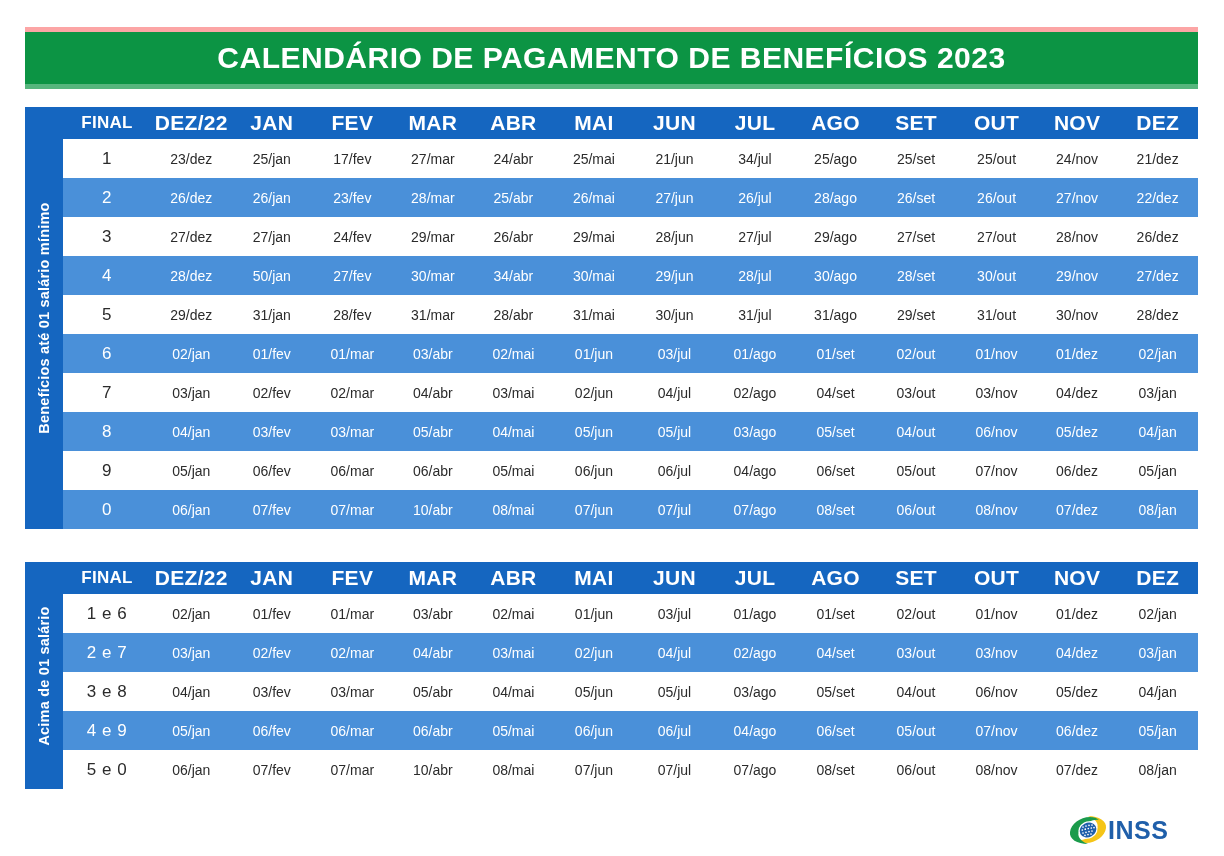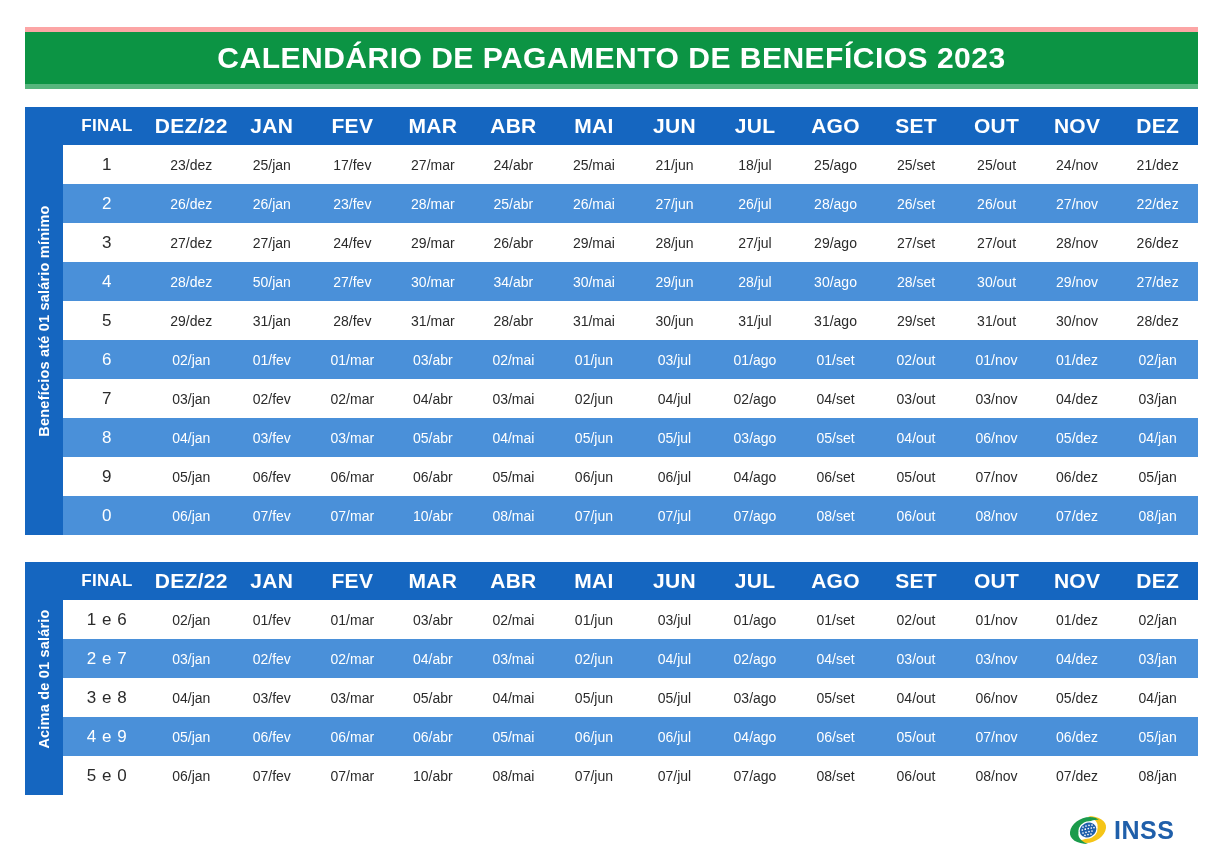--- a/index.html
+++ b/index.html
@@ -75,21 +75,21 @@
     display: flex;
     flex-direction: column;
   }
 
   .row {
     display: flex;
     align-items: center;
   }
   .row.header {
     background: #1566c0;
-    height: 38px;
+    height: 32px;
   }
   .row.body {
     height: 39px;
   }
   .row.body.odd  { background: #ffffff; }
   .row.body.even { background: #4a90d9; }
 
   .cell {
     text-align: center;
     font-size: 14px;
@@ -117,21 +117,20 @@
 
   
   .logo {
     position: absolute;
     left: 1068px;
     top: 812px;
     width: 132px;
     height: 36px;
     display: flex;
     align-items: center;
-    gap: 6px;
     text-align: right;
   }
   .logo-mark {
     width: 40px;
     height: 32px;
     flex: 0 0 40px;
   }
   .logo-text {
     color: #1f5faa;
     font-size: 25px;
@@ -172,21 +171,21 @@
         </div>
         <div class="row body odd">
           <div class="cell c-final">1</div>
           <div class="cell c-month">23/dez</div>
           <div class="cell c-month">25/jan</div>
           <div class="cell c-month">17/fev</div>
           <div class="cell c-month">27/mar</div>
           <div class="cell c-month">24/abr</div>
           <div class="cell c-month">25/mai</div>
           <div class="cell c-month">21/jun</div>
-          <div class="cell c-month">18/jul</div>
+          <div class="cell c-month">34/jul</div>
           <div class="cell c-month">25/ago</div>
           <div class="cell c-month">25/set</div>
           <div class="cell c-month">25/out</div>
           <div class="cell c-month">24/nov</div>
           <div class="cell c-month">21/dez</div>
         </div>
         <div class="row body even">
           <div class="cell c-final">2</div>
           <div class="cell c-month">26/dez</div>
           <div class="cell c-month">26/jan</div>

